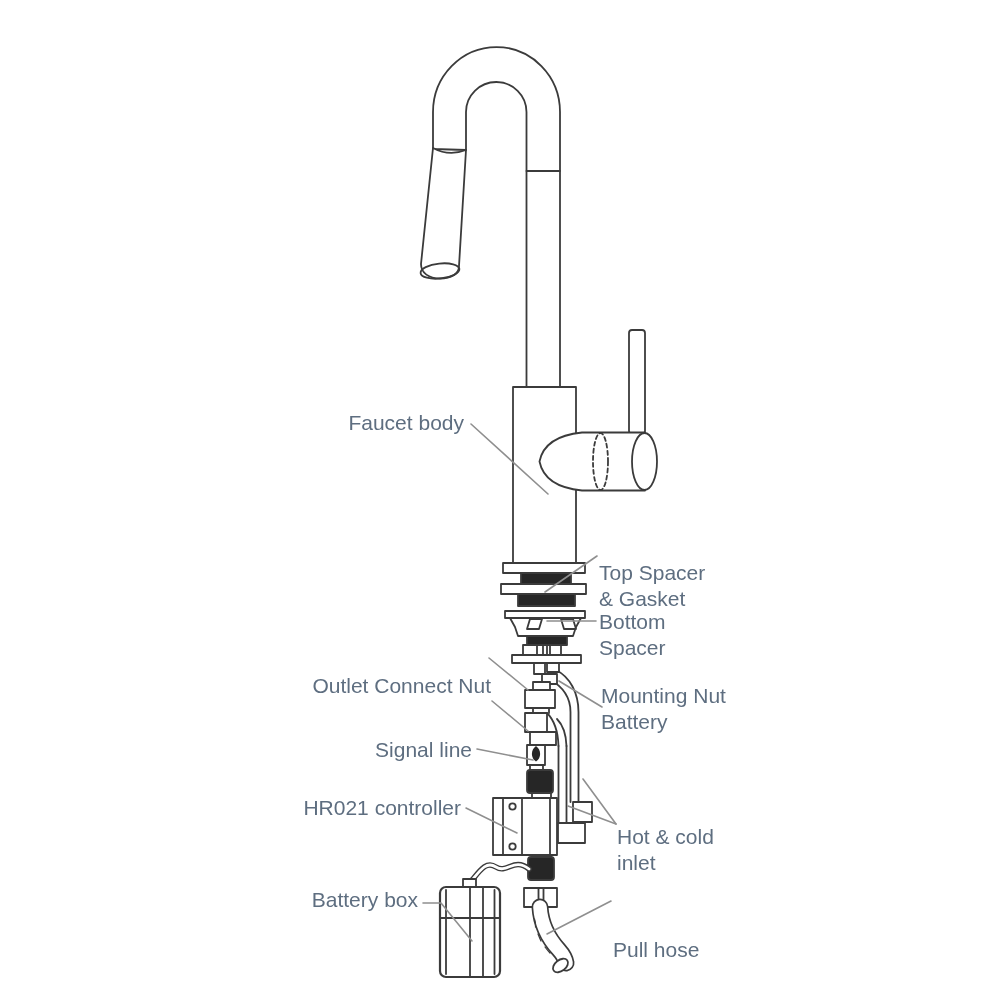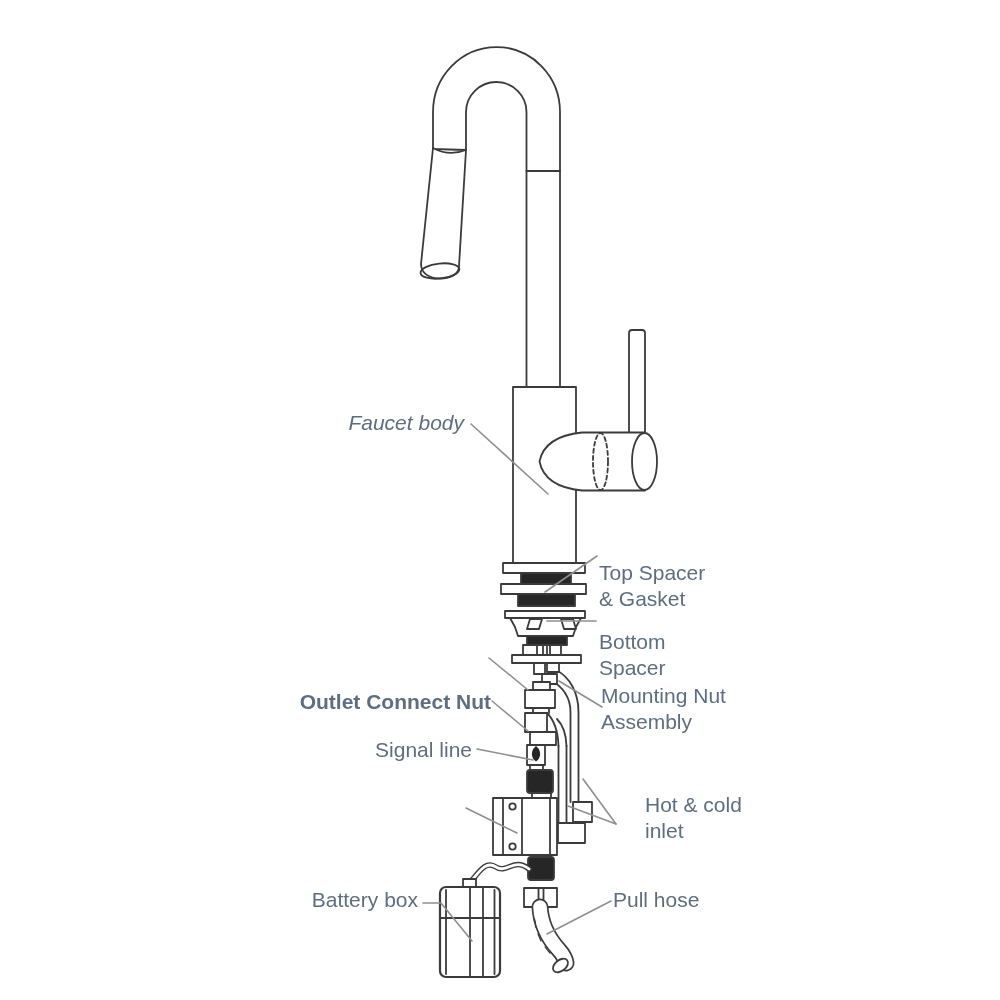--- a/index.html
+++ b/index.html
@@ -6,31 +6,31 @@
   .canvas{
     position:relative;width:1000px;height:1000px;background:#ffffff;overflow:hidden;
     font-family:"Liberation Sans", sans-serif;
   }
   .canvas svg{position:absolute;left:0;top:0;}
   .lbl{
     position:absolute;color:#5e6e80;font-size:21px;line-height:26px;
     white-space:pre-line;letter-spacing:0;
   }
   .lbl.r{text-align:right;}
-  .lbl-faucet-body{right:536px;top:410px;font-style:italic;}
+  .lbl-faucet-body{right:536px;top:410px;}
   .lbl-top-spacer{left:599px;top:560px;}
-  .lbl-bottom-spacer{left:599px;top:609px;margin-top:20px;}
+  .lbl-bottom-spacer{left:599px;top:609px;}
   .lbl-mixed-water-outlet{right:514px;top:645px;}
   .lbl-mounting-nut{left:601px;top:683px;}
-  .lbl-outlet-connect-nut{right:509px;top:689px;font-weight:bold;}
+  .lbl-outlet-connect-nut{right:509px;top:673px;}
   .lbl-signal-line{right:528px;top:737px;margin-left:8px;}
   .lbl-hr021{right:539px;top:795px;}
-  .lbl-hot-cold{left:617px;top:792px;margin-left:28px;}
+  .lbl-hot-cold{left:617px;top:824px;}
   .lbl-battery-box{right:582px;top:887px;}
-  .lbl-pull-hose{left:613px;top:887px;}
+  .lbl-pull-hose{left:613px;top:937px;}
 </style>
 </head>
 <body>
 
 <div class="canvas">
 
   <svg width="1000" height="1000" viewBox="0 0 1000 1000">
     <g stroke="#3b3b3b" stroke-width="1.8" fill="none" stroke-linecap="round" stroke-linejoin="round">
 
       <g>
@@ -154,21 +154,22 @@
       </g>
     </g>
   </svg>
 
   <div class="lbl r lbl-faucet-body">Faucet body</div>
   <div class="lbl lbl-top-spacer">Top Spacer
 &amp; Gasket</div>
   <div class="lbl lbl-bottom-spacer">Bottom
 Spacer</div>
   <div class="lbl lbl-mounting-nut">Mounting Nut
-Assembly</div>
+Battery</div>
   <div class="lbl r lbl-outlet-connect-nut">Outlet Connect Nut</div>
   <div class="lbl r lbl-signal-line">Signal line</div>
+  <div class="lbl r lbl-hr021">HR021 controller</div>
   <div class="lbl lbl-hot-cold">Hot &amp; cold
 inlet</div>
   <div class="lbl r lbl-battery-box">Battery box</div>
   <div class="lbl lbl-pull-hose">Pull hose</div>
 
 </div>
 
 </body></html>

